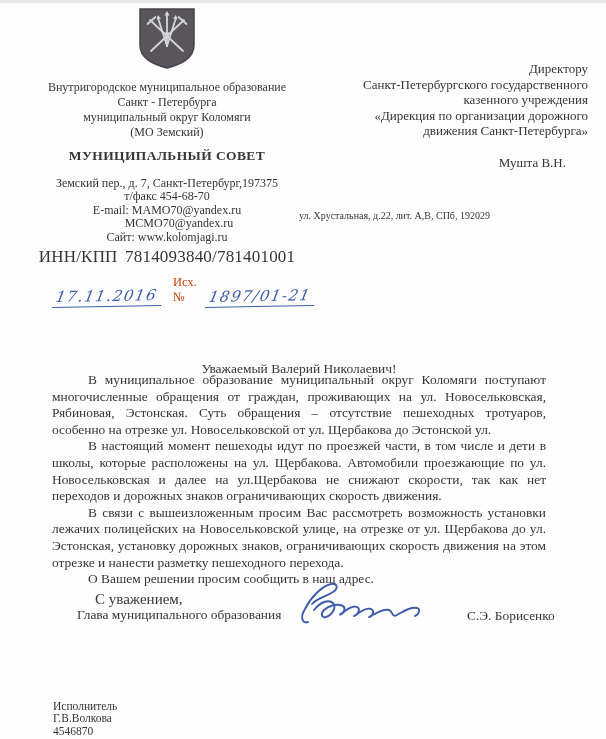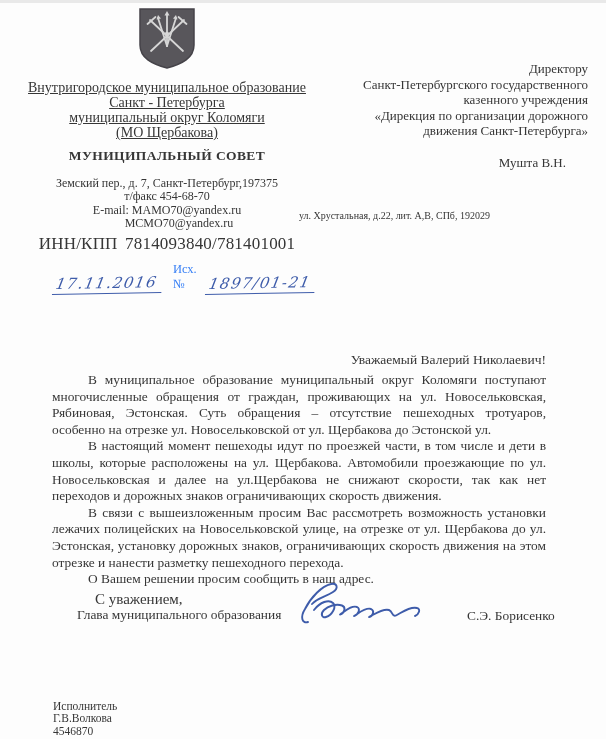--- a/index.html
+++ b/index.html
@@ -10,21 +10,21 @@
     background:#fdfdfd;
     font-family:"Liberation Serif","DejaVu Serif",serif;
     color:#363636;
     overflow:hidden;
   }
   .scan-edge-top{position:absolute;left:0;top:0;width:606px;height:3px;background:#e9e9e9;}
 
   
   .org-block{position:absolute;left:26px;top:6px;width:282px;text-align:center;}
   .emblem{display:block;margin:0 auto 10px auto;}
-  .org-lines div{font-size:14px;line-height:15px;text-decoration:underline;}
+  .org-lines div{font-size:12px;line-height:15px;}
   .council-title{margin-top:8px;font-weight:bold;font-size:13.5px;letter-spacing:.4px;text-align:center;}
   .contacts{margin-top:13px;}
   .contacts div{font-size:12px;line-height:13.4px;}
   .contacts .shift-right{transform:translateX(12px);text-align:center;}
   .inn{margin-top:3px;font-size:17px;letter-spacing:.2px;word-spacing:3px;}
 
   
   .outgoing-row{
     margin-top:8px;padding-left:28px;
     display:flex;align-items:flex-end;gap:10px;
@@ -34,30 +34,30 @@
     font-family:"DejaVu Serif",serif;
     font-style:italic;
     color:#3e5caa;
     font-size:15px;
     letter-spacing:1.5px;
     border-bottom:1.4px solid #3e5caa;
     padding:0 6px 1px 2px;
     transform:skewX(-12deg) rotate(-1deg);
     white-space:nowrap;
   }
-  .outgoing-label{font-size:12.5px;padding-bottom:2px;color:#3b82f6;}
+  .outgoing-label{font-size:12.5px;padding-bottom:2px;color:#c2410c;}
 
   
   .addressee{position:absolute;left:316px;top:61px;width:272px;text-align:right;}
   .addressee div{font-size:13px;line-height:15.5px;}
   .addressee-name{margin-top:16px;transform:translateX(-22px);}
   .addressee-address{position:absolute;left:299px;top:210px;font-size:10px;}
 
   
-  .salutation{position:absolute;left:52px;top:352px;width:494px;text-align:right;font-size:13.5px;}
+  .salutation{position:absolute;left:52px;top:361px;width:494px;text-align:center;font-size:13.5px;}
   .body-text{position:absolute;left:52px;top:372px;width:494px;font-size:13.4px;line-height:16.6px;text-align:justify;}
   .body-text p{margin:0;text-indent:36px;}
 
   
   .regards{position:absolute;left:95px;top:591px;font-size:15px;}
   .signer-title{position:absolute;left:54px;top:607px;font-size:13.4px;margin-left:23px;}
   .signature-wrap{position:absolute;left:300px;top:576px;width:132px;height:56px;}
   .signer-name{position:absolute;left:467px;top:608px;font-size:13.4px;}
 
   
@@ -86,30 +86,31 @@
         <path d="M22,9 L25,12.5 L20.5,13.5 Z"></path>
         <path d="M40,9 L41.5,13.5 L37,12.5 Z"></path>
         <circle cx="31" cy="28" r="2.2"></circle>
       </g>
     </svg>
 
     <div class="org-lines">
       <div>Внутригородское муниципальное образование</div>
       <div>Санкт - Петербурга</div>
       <div>муниципальный округ Коломяги</div>
-      <div>(МО Щербакова)</div>
+      <div>(МО Земский)</div>
     </div>
 
     <div class="council-title">МУНИЦИПАЛЬНЫЙ СОВЕТ</div>
 
     <div class="contacts">
       <div>Земский пер., д. 7, Санкт-Петербург,197375</div>
       <div>т/факс 454-68-70</div>
       <div>E-mail: MAMO70@yandex.ru</div>
       <div class="shift-right">MCMO70@yandex.ru</div>
+      <div>Сайт: www.kolomjagi.ru</div>
     </div>
 
     <div class="inn">ИНН/КПП 7814093840/781401001</div>
 
     <div class="outgoing-row">
       <span class="hw">17.11.2016</span>
       <span class="outgoing-label">Исх. №</span>
       <span class="hw">1897/01-21</span>
     </div>
   </div>

